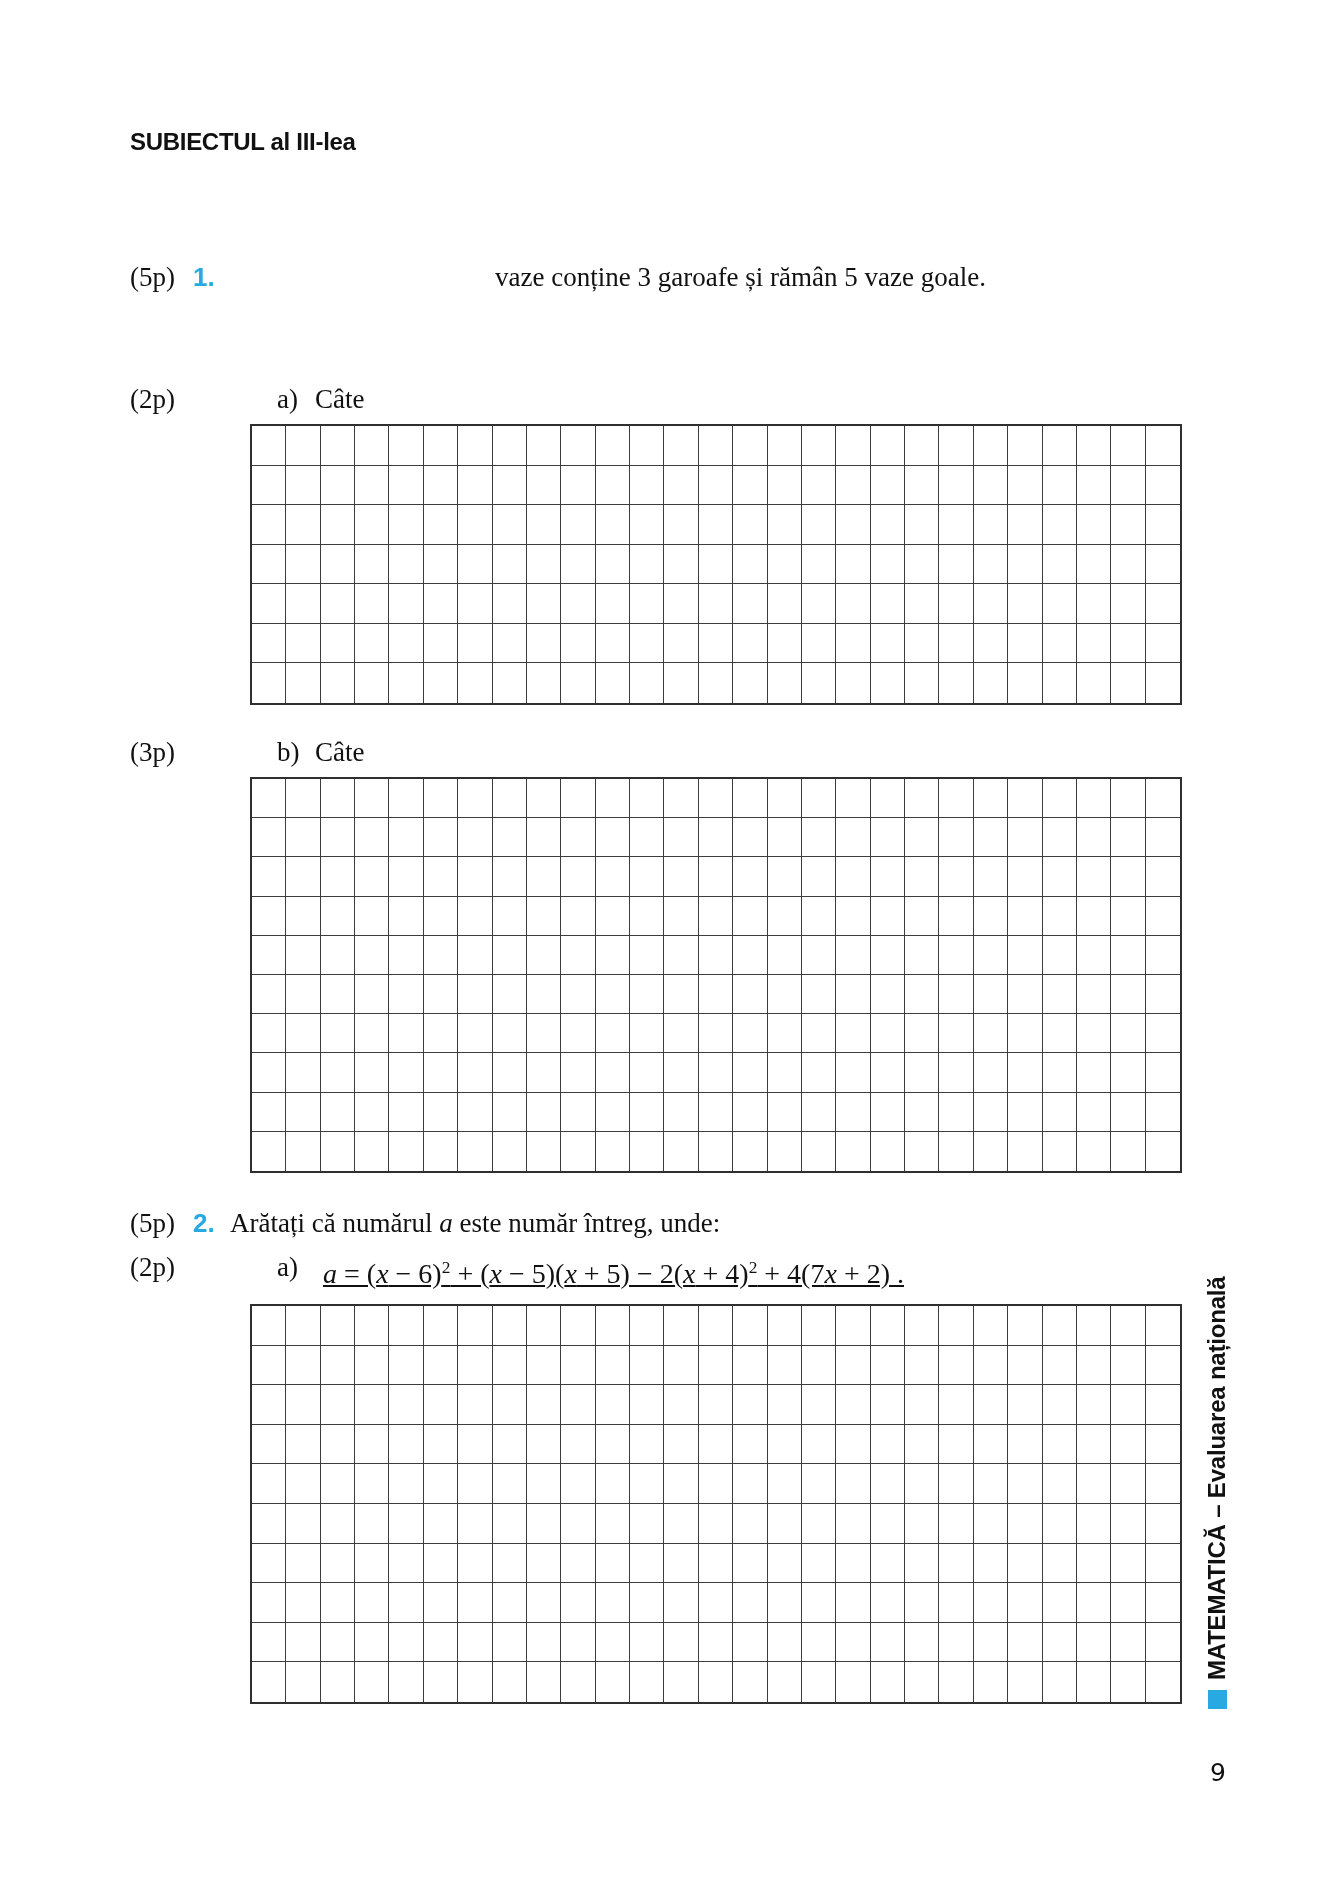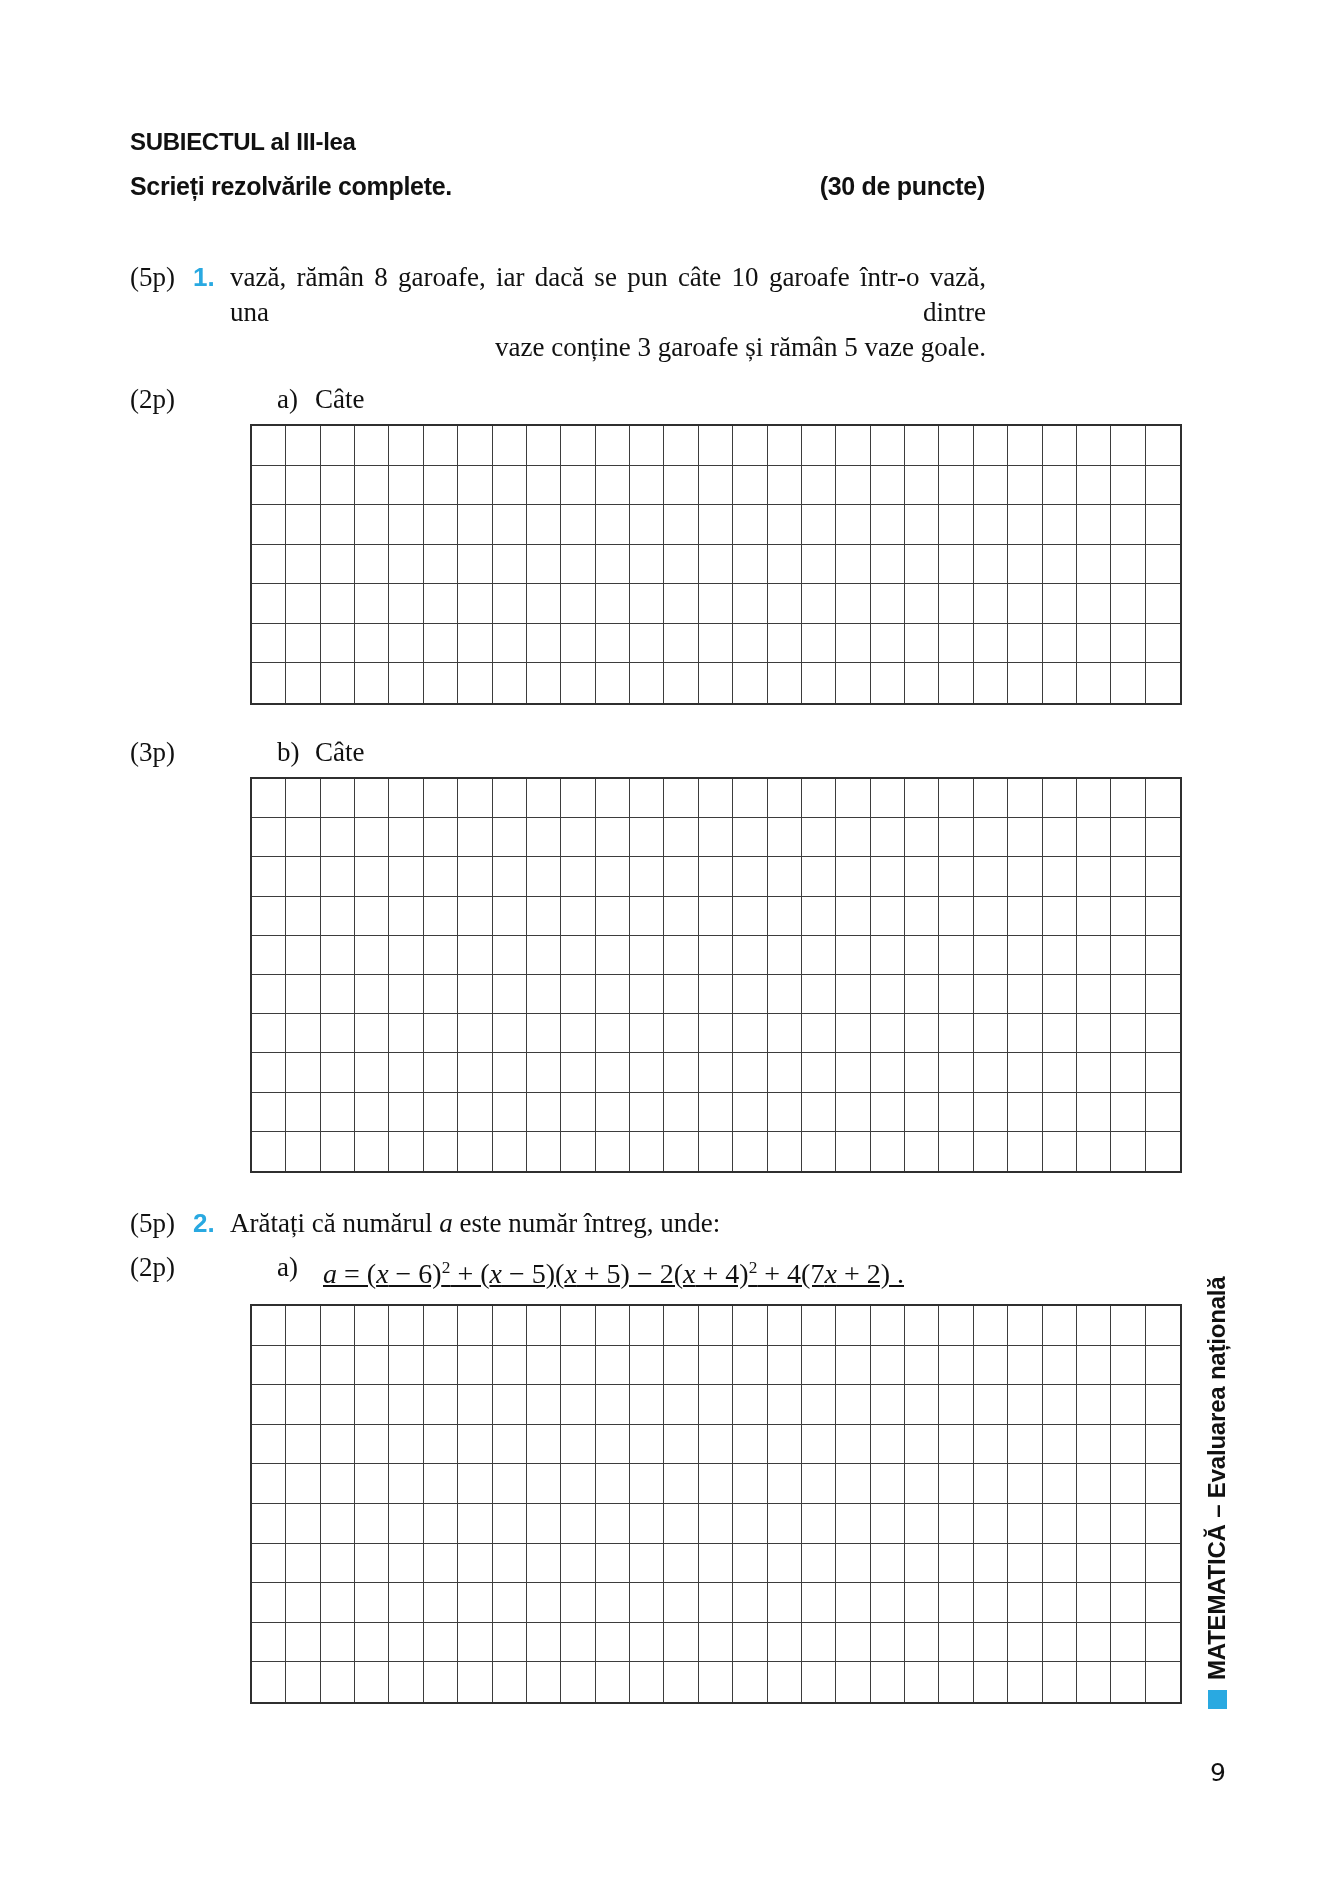--- a/index.html
+++ b/index.html
@@ -77,30 +77,25 @@
     position:absolute;left:1210px;top:1758px;
     font-family:"DejaVu Sans",sans-serif;font-size:25px;
   }
 </style>
 </head>
 <body>
 
 <div class="page">
 
   <div class="title">SUBIECTUL al III-lea</div>
-  <div class="subheader">
-    <span>Scrieți rezolvările complete.</span>
-    <span>(30 de puncte)</span>
-  </div>
 
   <div class="row" style="top:260px;">
     <span class="pts">(5p)</span>
     <span class="num">1.</span>
     <div class="ptext">
-        <div class="jline">vază, rămân 8 garoafe, iar dacă se pun câte 10 garoafe într-o vază, una dintre</div>
         <div class="lline">vaze conține 3 garoafe și rămân 5 vaze goale.</div>
       </div>
   </div>
 
   <div class="row" style="top:382px;">
     <span class="pts">(2p)</span>
     <span class="sublabel">a)</span>
     <span class="subq">Câte vaze sunt?</span>
   </div>
 

